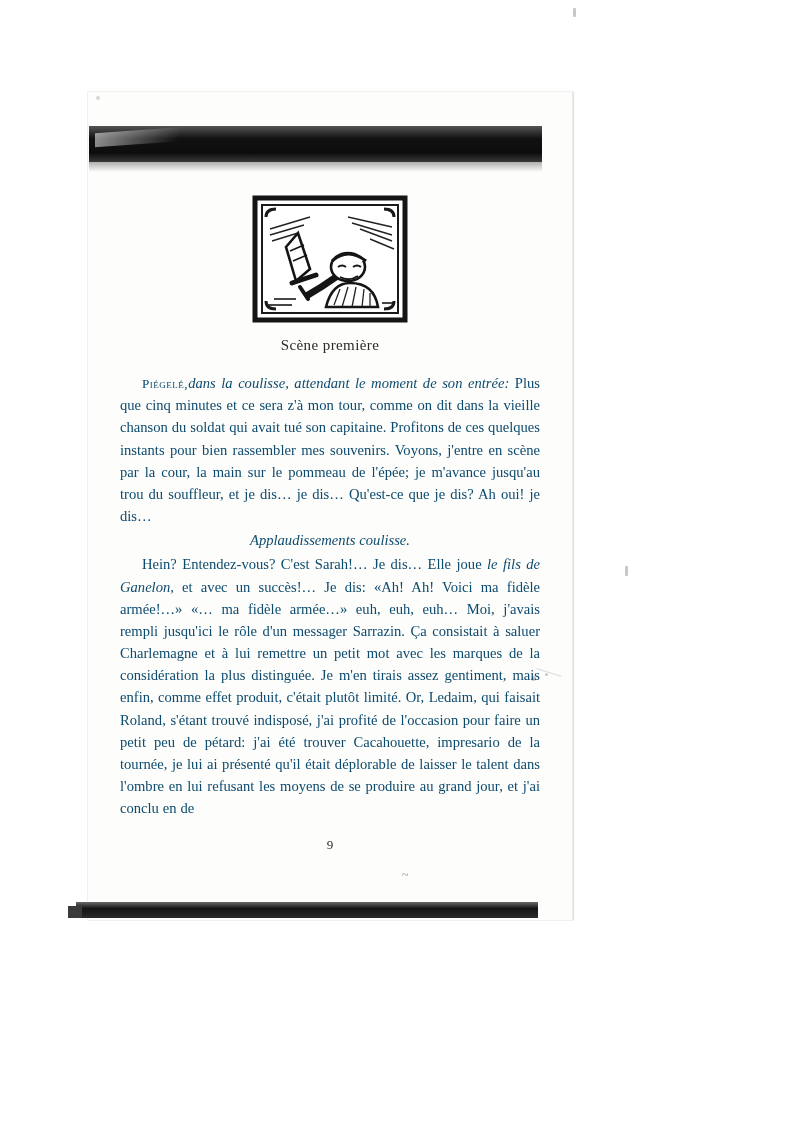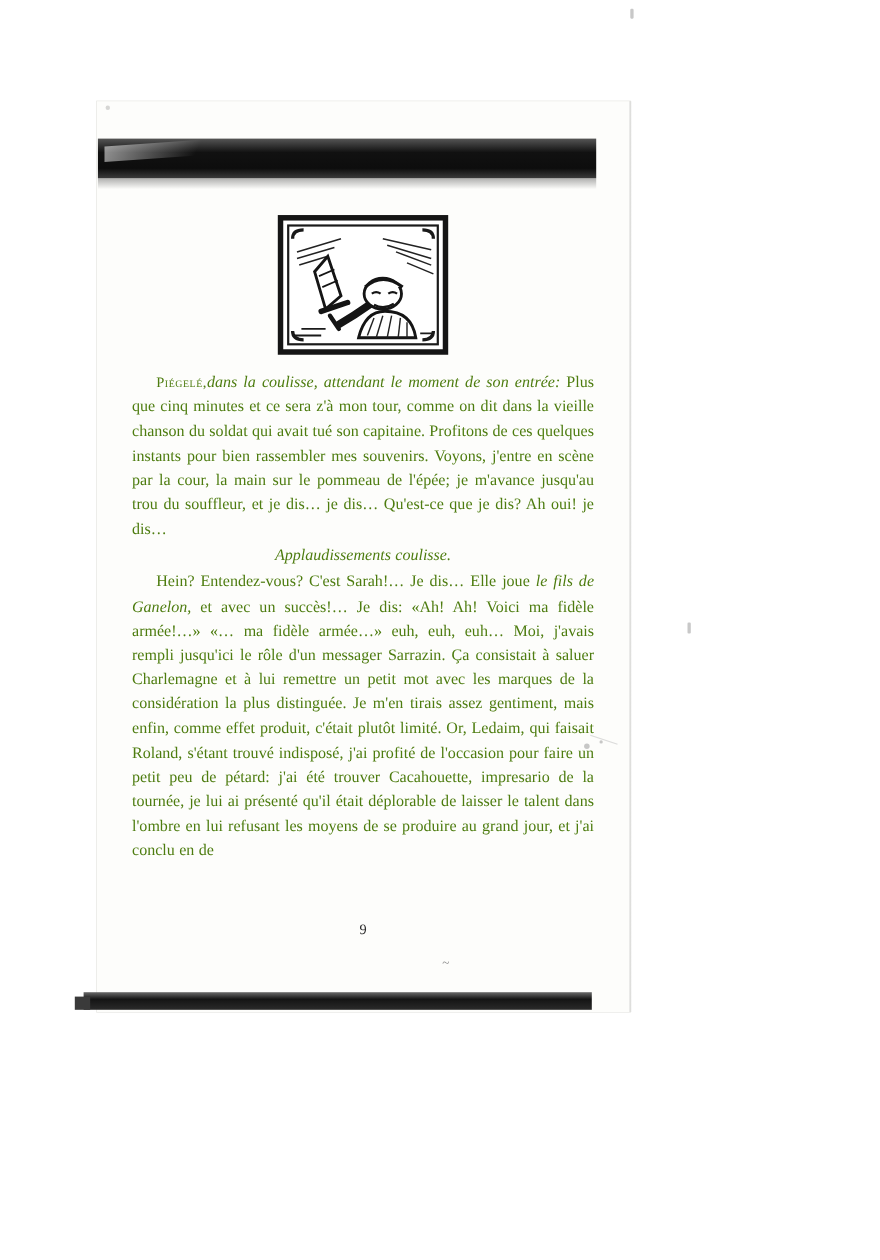--- a/index.html
+++ b/index.html
@@ -117,21 +117,21 @@
     color: #2a2a2a;
     letter-spacing: 0.4px;
     margin: 0 0 18px 0;
     font-weight: normal;
   }
 
   
   .para {
     font-size: 14.6px;
     line-height: 1.52;
-    color: #4d7c0f;
+    color: #0c4a6e;
     text-align: justify;
     text-indent: 22px;
     margin: 0 0 1px 0;
     word-spacing: 0.3px;
   }
   .para.stage {
     text-align: center;
     text-indent: 0;
     font-style: italic;
     margin: 2px 0 2px 0;
@@ -235,20 +235,21 @@
       </g>
 
       <g stroke="#1a1a1a" stroke-width="1.6">
         <path d="M16 110 L40 110"></path>
         <path d="M22 104 L44 104"></path>
         <path d="M130 108 L142 108"></path>
       </g>
     </svg>
   </div>
 
+  <h2 id="scene-label">Scène première</h2>
 
   <p class="para"><span class="smallcaps">Piégelé,</span><span class="ital">dans la coulisse, attendant le moment de son entrée:</span><span> Plus que cinq minutes et ce sera z'à mon tour, comme on dit dans la vieille chanson du soldat qui avait tué son capitaine. Profitons de ces quelques instants pour bien rassembler mes souvenirs. Voyons, j'entre en scène par la cour, la main sur le pommeau de l'épée; je m'avance jusqu'au trou du souffleur, et je dis… je dis… Qu'est-ce que je dis? Ah oui! je dis…</span></p>
 
   <p class="para stage">Applaudissements coulisse.</p>
 
   <p class="para"><span>Hein? Entendez-vous? C'est Sarah!… Je dis… Elle joue </span><span class="ital">le fils de Ganelon,</span><span> et avec un succès!… Je dis: «Ah! Ah! Voici ma fidèle armée!…» «… ma fidèle armée…» euh, euh, euh… Moi, j'avais rempli jusqu'ici le rôle d'un messager Sarrazin. Ça consistait à saluer Charlemagne et à lui remettre un petit mot avec les marques de la considération la plus distinguée. Je m'en tirais assez gentiment, mais enfin, comme effet produit, c'était plutôt limité. Or, Ledaim, qui faisait Roland, s'étant trouvé indisposé, j'ai profité de l'occasion pour faire un petit peu de pétard: j'ai été trouver Cacahouette, impresario de la tournée, je lui ai présenté qu'il était déplorable de laisser le talent dans l'ombre en lui refusant les moyens de se produire au grand jour, et j'ai conclu en de</span></p>
 </div>
 
 <div id="folio">9</div>
 

